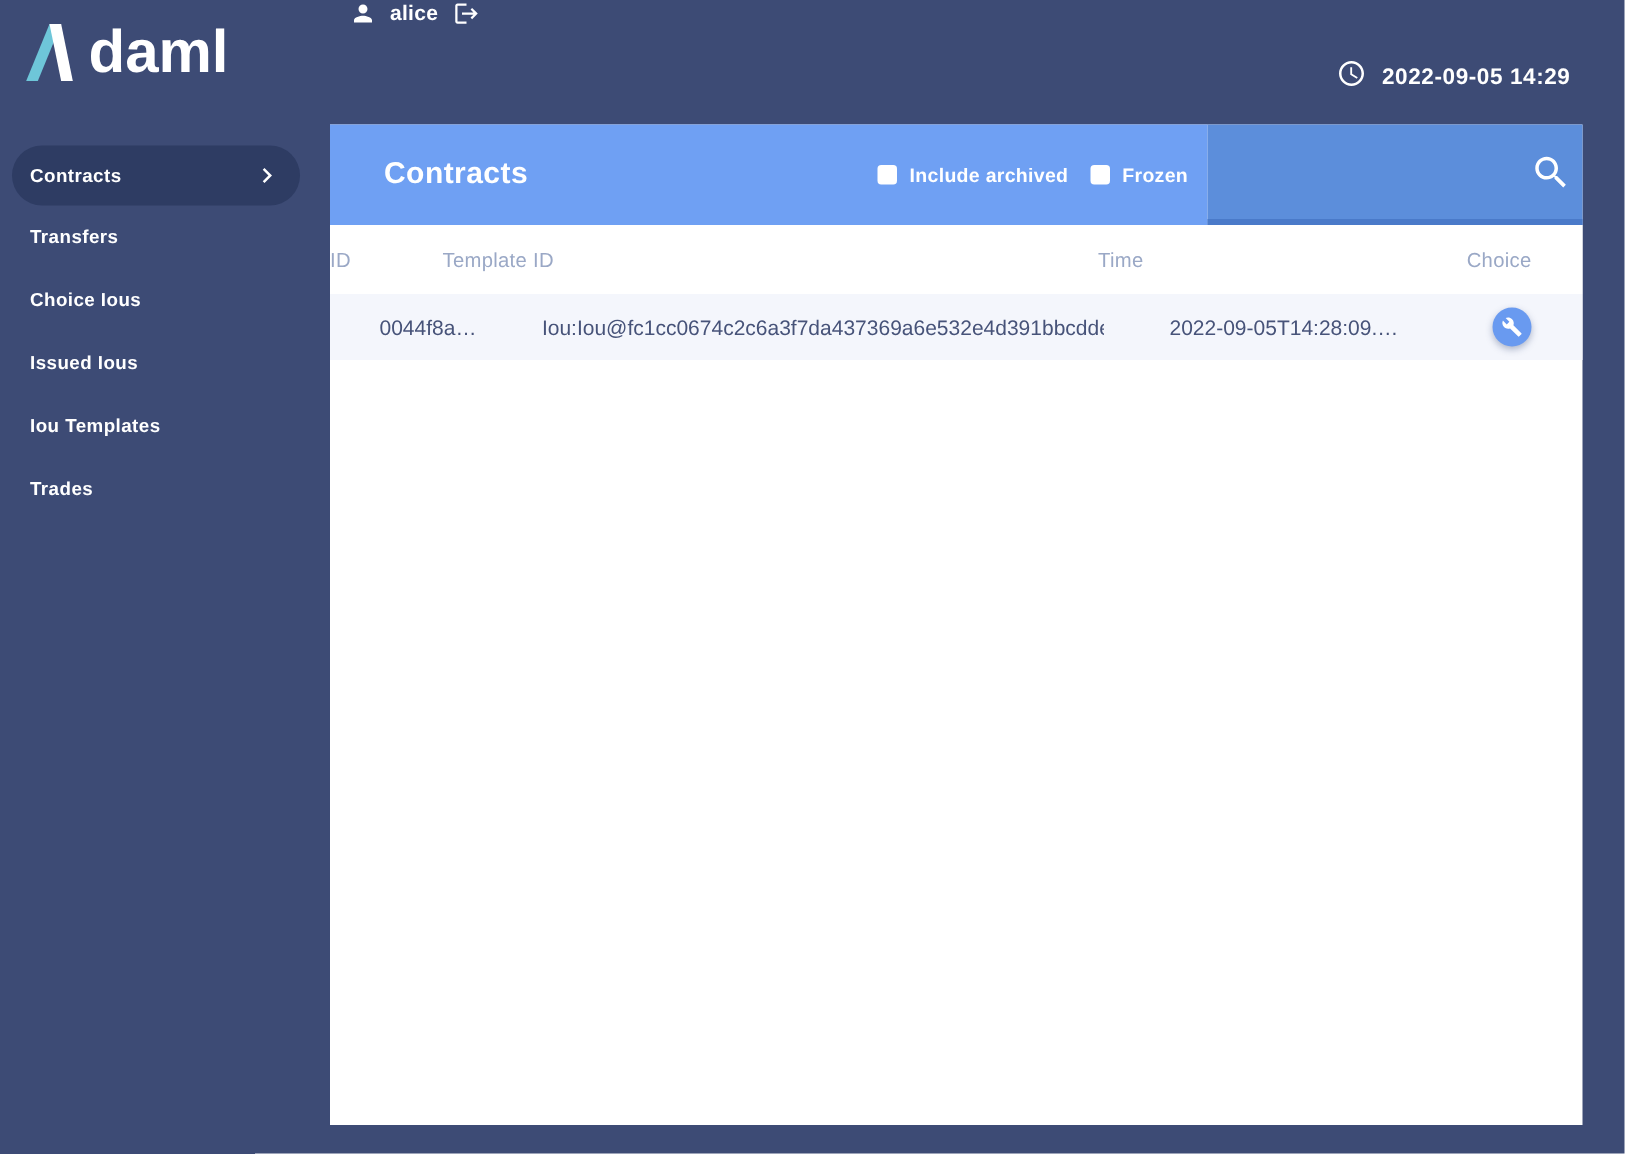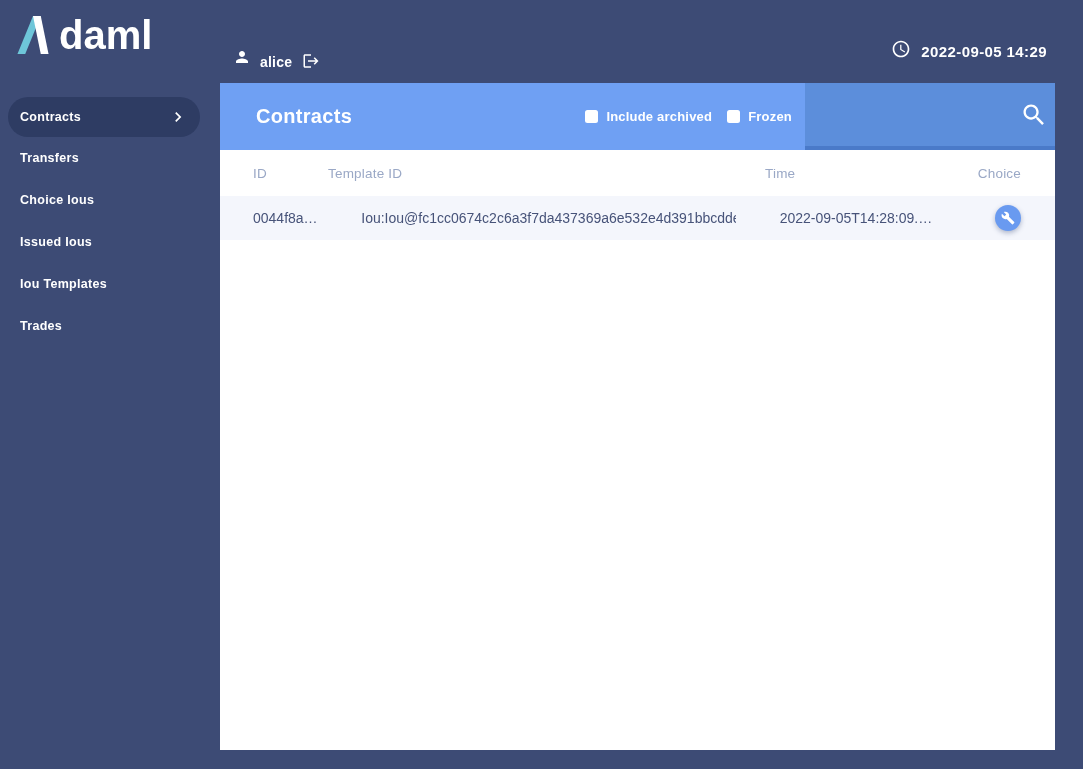--- a/index.html
+++ b/index.html
@@ -4,21 +4,21 @@
 <style>
   * { margin:0; padding:0; box-sizing:border-box; }
   html,body { width:1083px; height:769px; }
   body { font-family:"Liberation Sans", sans-serif; overflow:hidden; }
   .app { position:relative; width:1083px; height:769px; background:#3d4b75; }
 
   
   .logo { position:absolute; left:14px; top:13px; display:flex; align-items:center; }
   .logo svg { display:block; }
   .logo-text { color:#ffffff; font-size:40px; font-weight:800; letter-spacing:0px; margin-left:7px; line-height:44px; }
-  .user-chip { position:absolute; left:233px; top:0; height:70px; display:flex; align-items:flex-end; }
+  .user-chip { position:absolute; left:233px; top:0; height:70px; display:flex; align-items:flex-start; }
   .user-name { color:#ffffff; font-size:14px; font-weight:700; margin:0 10px 0 9px; letter-spacing:.2px; }
   .clock-wrap { position:absolute; right:36px; top:16px; height:70px; display:flex; align-items:center; }
   .clock-text { color:#ffffff; font-size:15px; font-weight:700; margin-left:10px; letter-spacing:.4px; }
 
   
   .sidebar { position:absolute; left:0; top:83px; width:220px; padding-top:14px; }
   .side-item { height:42px; display:flex; align-items:center; padding-left:20px; color:#ffffff;
                font-size:12.5px; font-weight:700; letter-spacing:.3px; cursor:pointer; }
   .side-item.active { margin:0 20px 0 8px; width:192px; padding-left:12px; padding-right:12px;
                border-radius:20px; background:#2e3c63; height:40px; }
@@ -33,21 +33,21 @@
   .filter { display:flex; align-items:center; margin-left:15px; cursor:pointer; }
   .cbx { width:13px; height:13px; background:#ffffff; border-radius:2.5px; margin-right:8px; }
   .filter-label { color:#ffffff; font-size:13px; font-weight:700; letter-spacing:.2px; }
   .tb-search { width:250px; background:#5c8edb; border-bottom:4px solid #4a7ac9;
                display:flex; align-items:center; padding:0 14px 0 16px; }
   .search-input { flex:1; background:transparent; border:none; outline:none; color:#ffffff;
                font-size:15px; font-family:"Liberation Sans", sans-serif; }
   .search-btn { background:none; border:none; cursor:pointer; display:flex; align-items:center; padding:0; }
 
   
-  .thead { display:flex; align-items:center; height:46px; padding-left:33px; color:#9aa8c6;
+  .thead { display:flex; align-items:center; height:46px; color:#9aa8c6;
            font-size:13.5px; letter-spacing:.2px; background:#ffffff; }
   .trow { display:flex; align-items:center; height:44px; padding-left:33px; background:#f4f6fc;
           color:#475379; font-size:14px; cursor:pointer;gap:44px; }
   .col-id { width:75px; white-space:nowrap; overflow:hidden; }
   .col-template { width:437px; white-space:nowrap; overflow:hidden; }
   .col-time { width:200px; white-space:nowrap; overflow:hidden; }
   .col-choice { flex:1; display:flex; justify-content:flex-end; padding-right:34px; }
   .wrench-btn { width:26px; height:26px; border-radius:50%; background:#699af0; border:none; cursor:pointer;
                 display:flex; align-items:center; justify-content:center;
                 box-shadow:0 2px 5px rgba(40,60,110,.35); }

